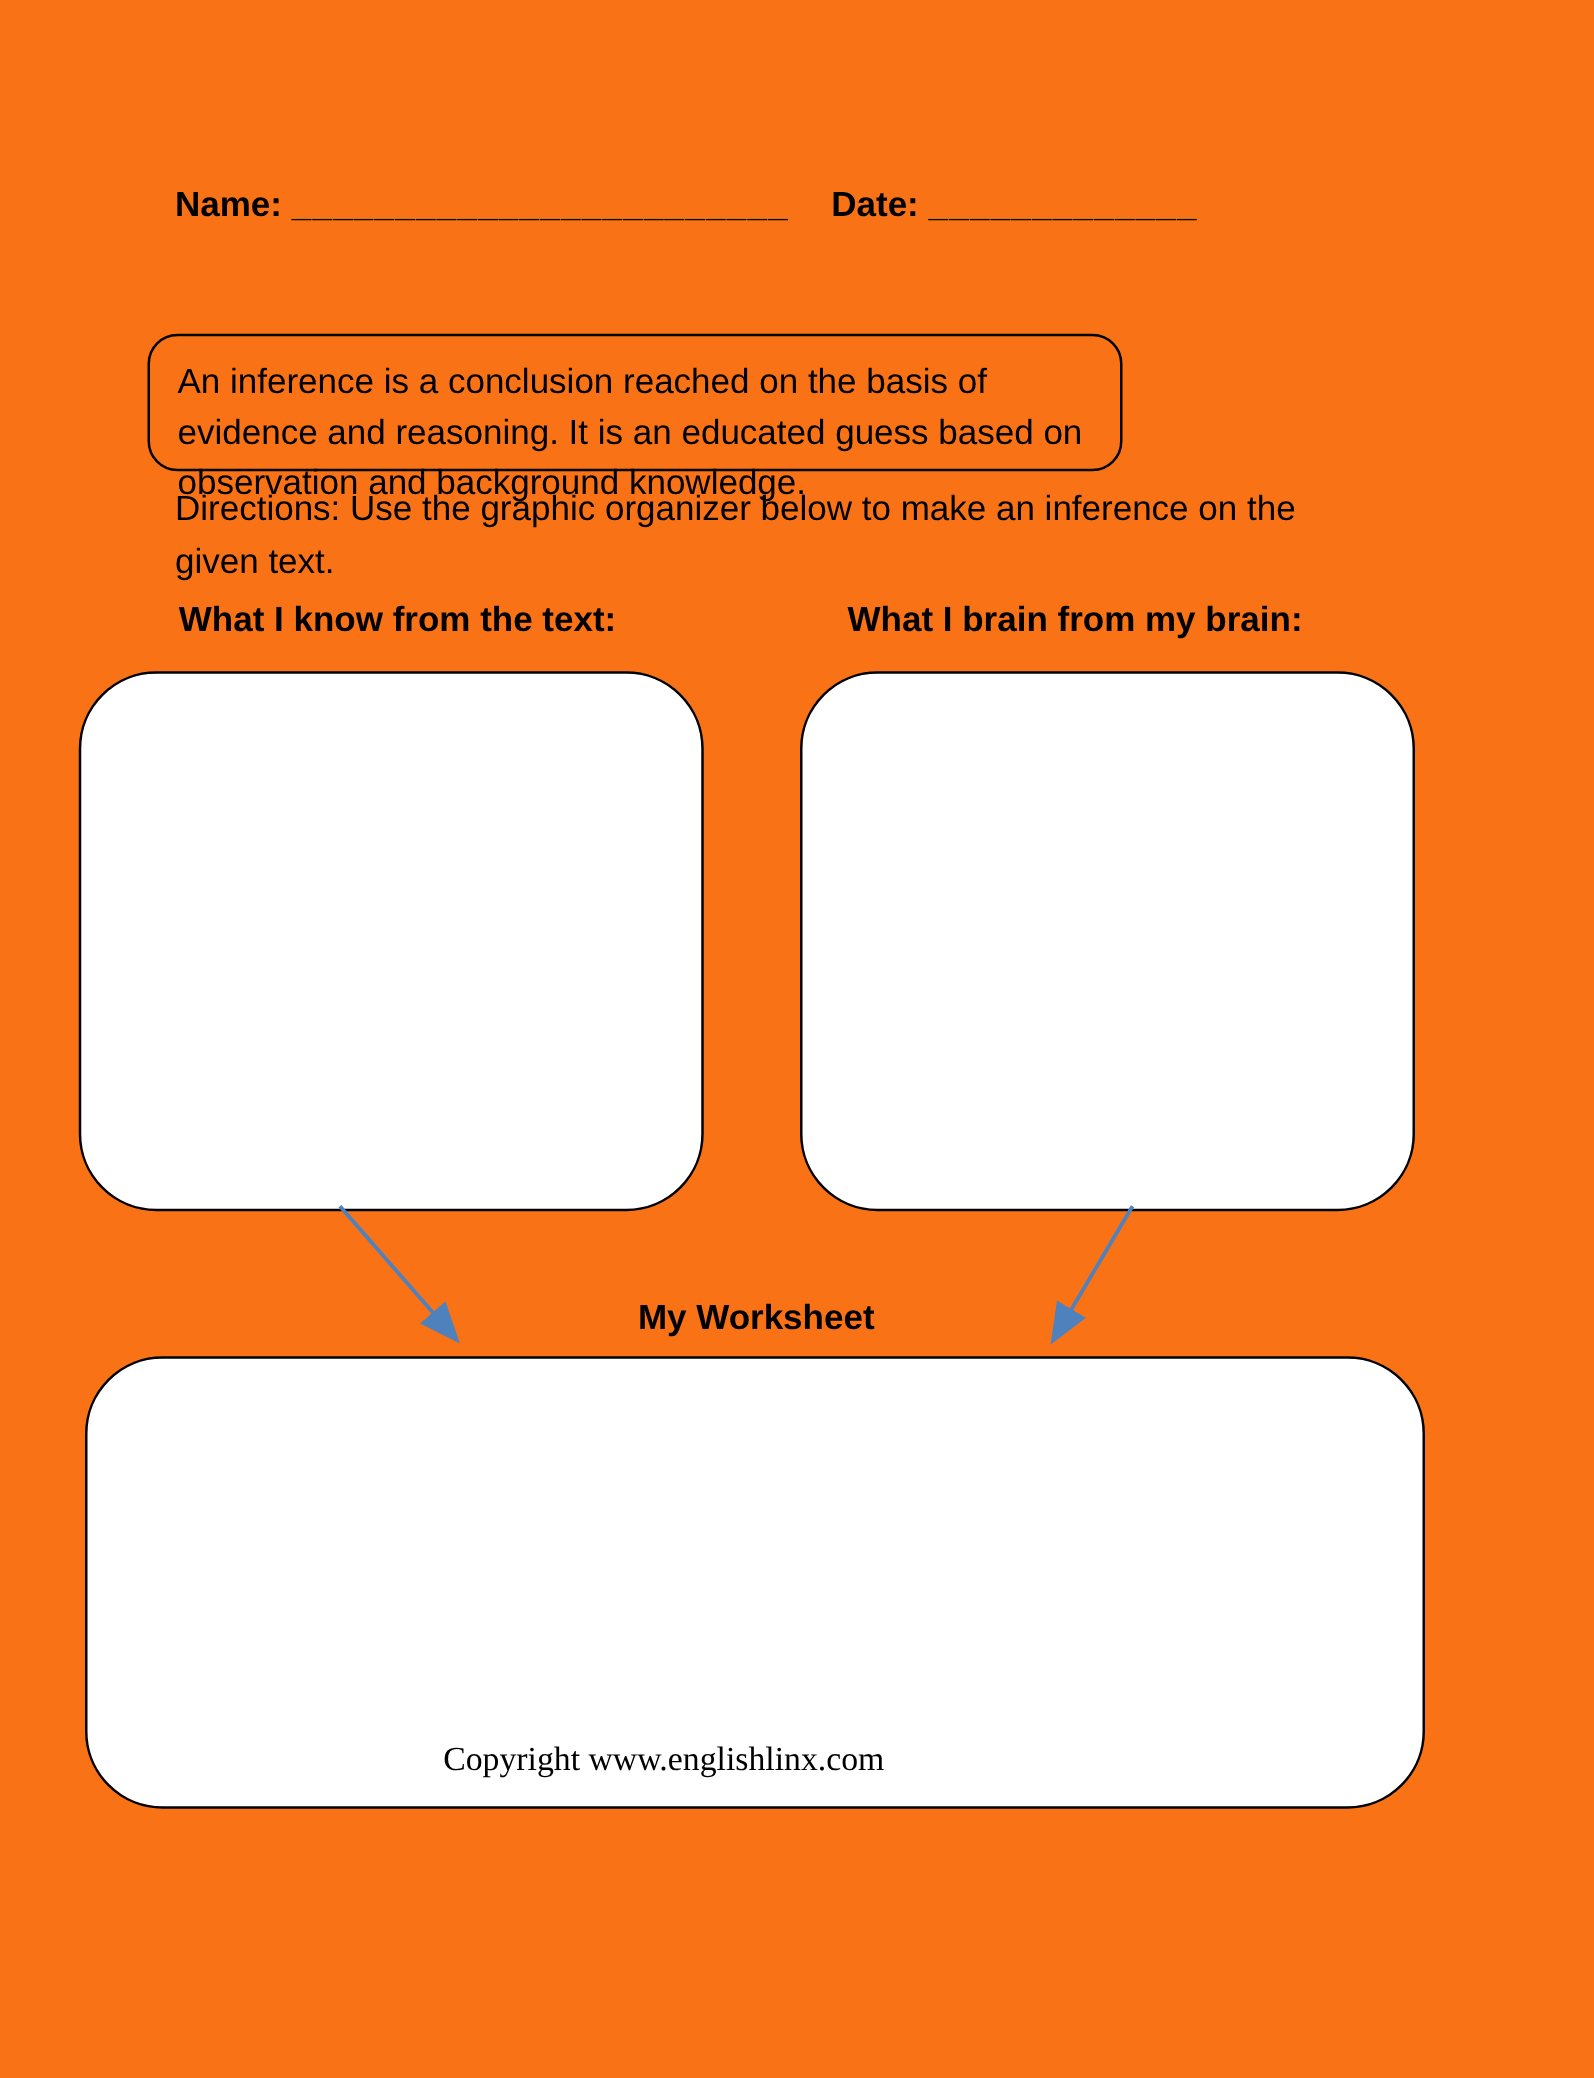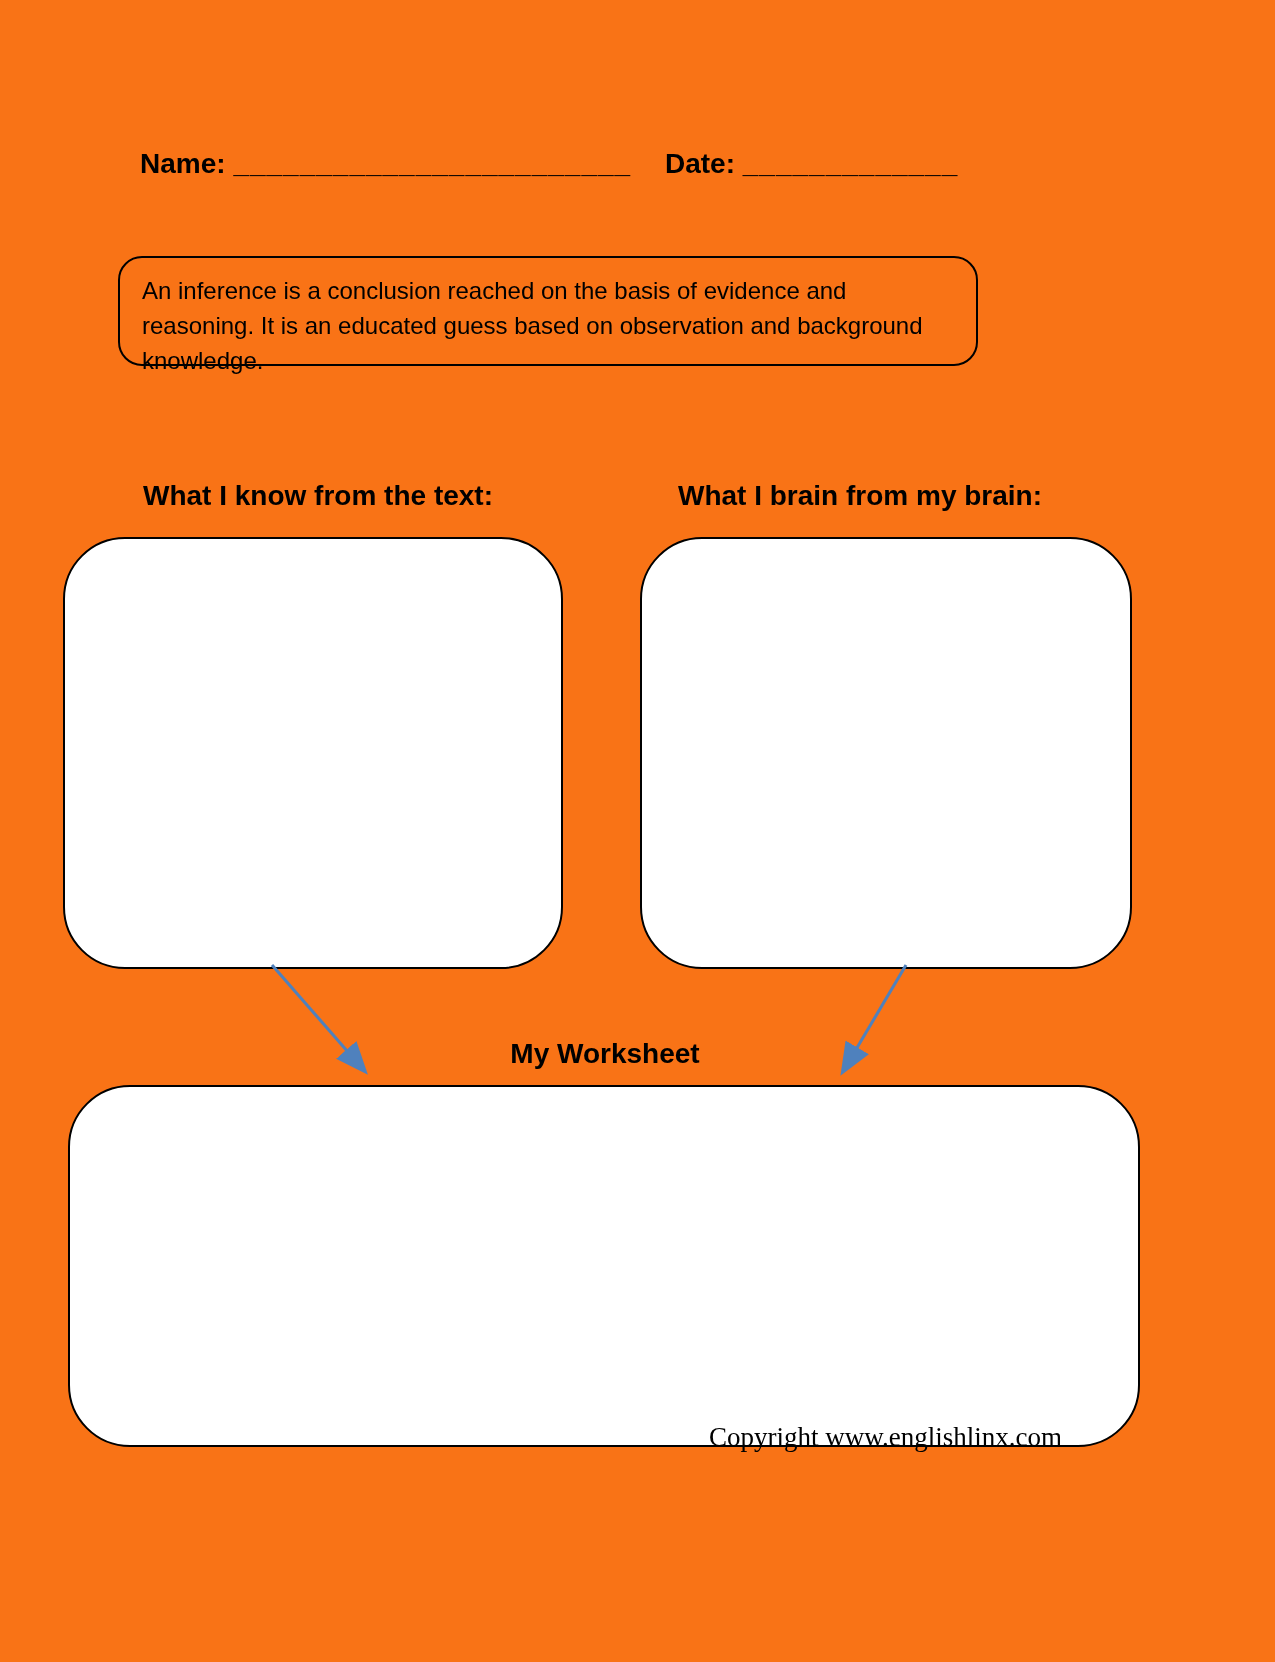--- a/index.html
+++ b/index.html
@@ -32,28 +32,28 @@
     top: 204px;
     width: 1210px;
     text-align: center;
     font-family: "Liberation Serif", serif;
     font-weight: bold;
     font-size: 31px;
   }
   .definition-box {
     position: absolute;
     left: 118px;
-    top: 256px;
-    width: 860px;
+    top: 267px;
+    width: 780px;
     height: 110px;
     border: 2px solid #000000;
     border-radius: 24px;
     box-sizing: border-box;
     padding: 16px 22px;
-    font-size: 24px;
+    font-size: 28px;
     line-height: 1.45;
   }
   .directions {
     position: absolute;
     left: 140px;
     top: 386px;
     width: 920px;
     font-size: 28px;
     line-height: 1.5;
   }
@@ -86,23 +86,23 @@
     position: absolute;
     left: 0;
     top: 0;
     width: 1275px;
     height: 1662px;
     pointer-events: none;
   }
   .copyright {
     position: absolute;
     left: 0;
-    top: 1422px;
+    top: 1392px;
     width: 1062px;
-    text-align: right;
+    text-align: center;
     font-family: "Liberation Serif", serif;
     font-size: 27px;
   }
 </style>
 </head>
 <body>
 
 <div class="page">
 
   <div class="header-field" style="left:140px; top:148px;">
@@ -112,20 +112,21 @@
   <div class="header-field" style="left:665px; top:148px;text-align:center;">
     <span>Date:</span>
     <span class="line">_____________</span>
   </div>
 
 
   <div class="definition-box">
     <span>An inference is a conclusion reached on the basis of evidence and reasoning. It is an educated guess based on observation and background knowledge.</span>
   </div>
 
+  <div class="directions">Directions: Use the graphic organizer below to make an inference on the given text.</div>
 
   <div class="col-label" style="left:143px; top:480px;">What I know from the text:</div>
   <div class="col-label" style="left:678px; top:480px;">What I brain from my brain:</div>
 
   <div class="big-box box-left"></div>
   <div class="big-box box-right"></div>
 
   <div class="inference-label">My Worksheet</div>
 
   <div class="big-box box-bottom"></div>

